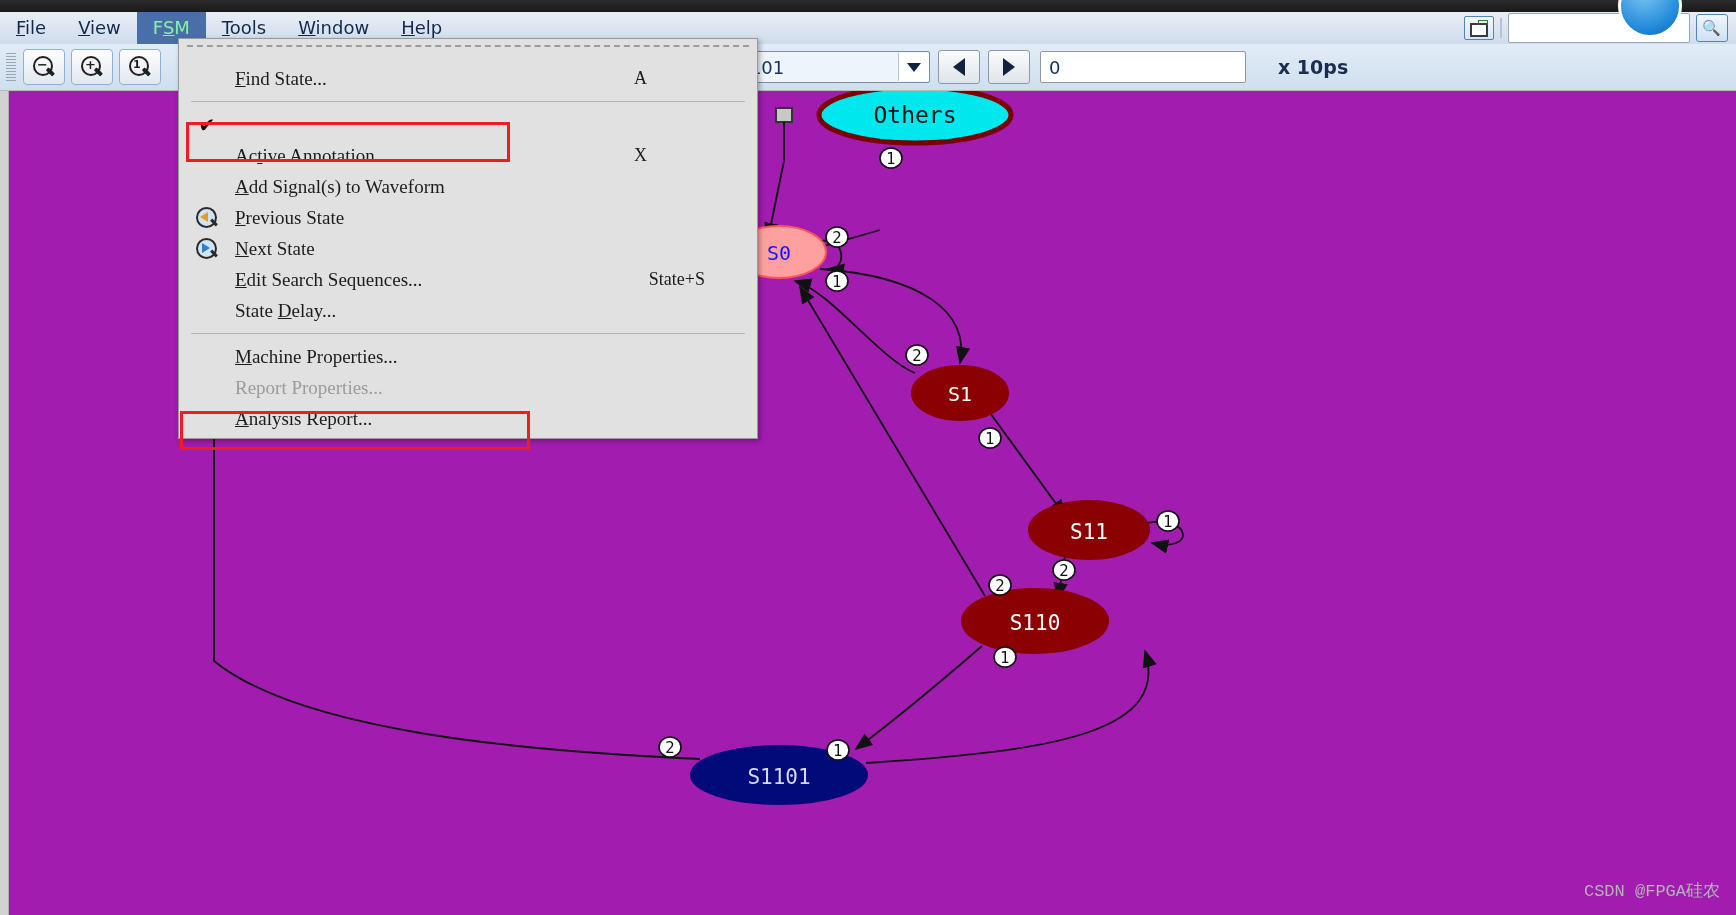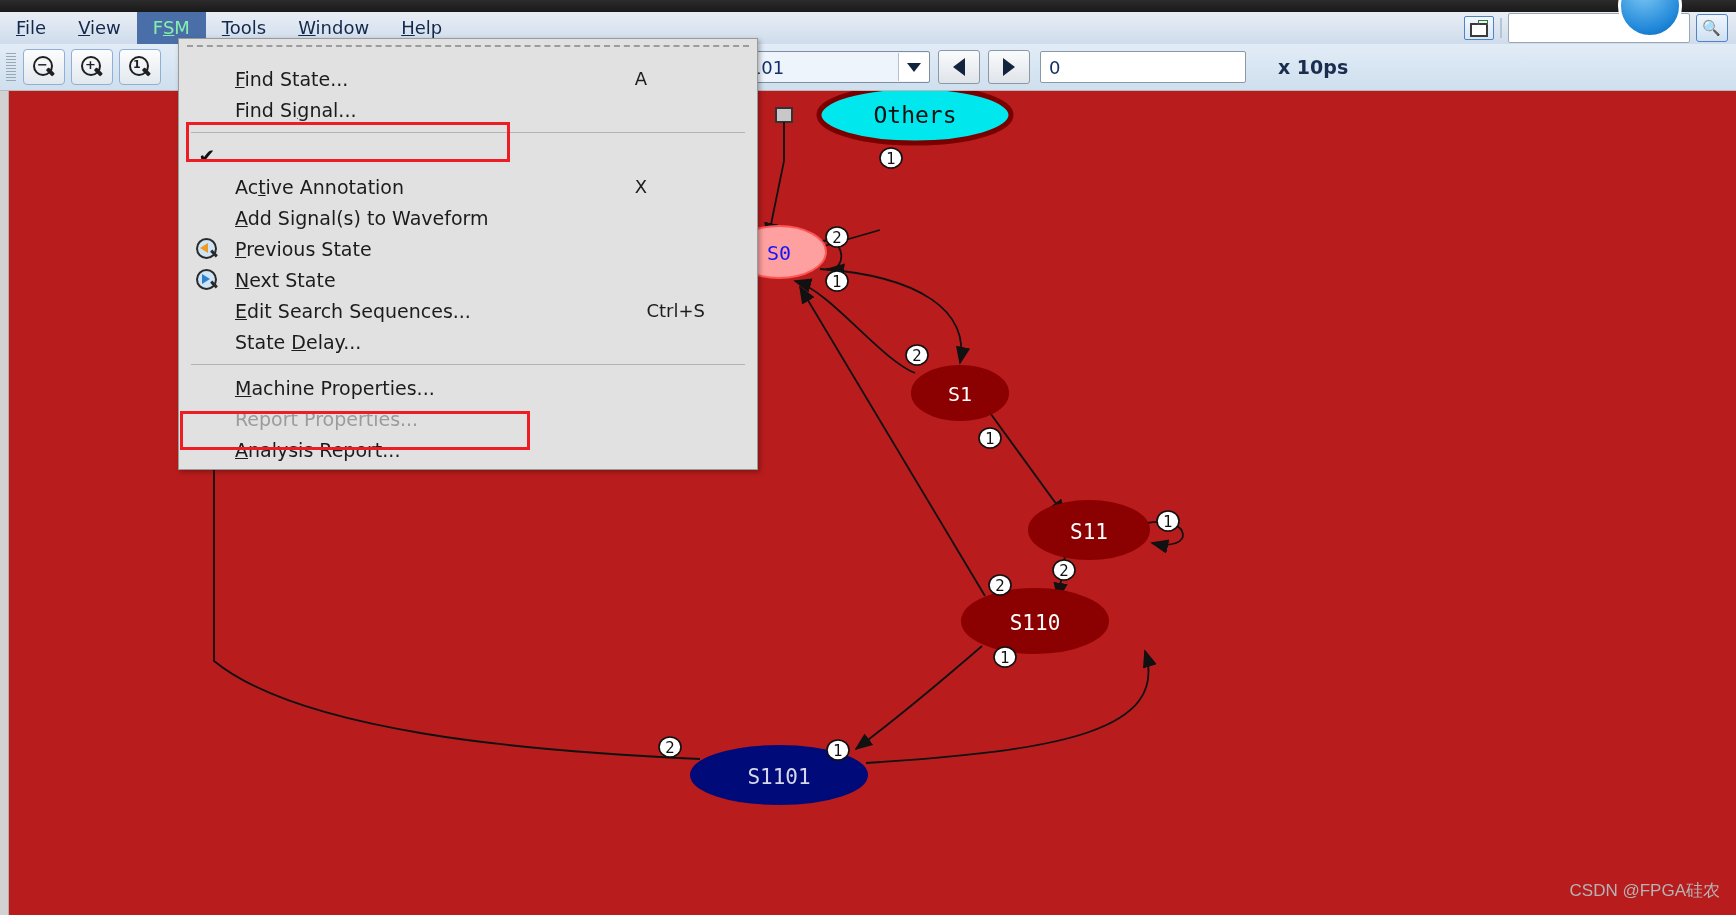--- a/index.html
+++ b/index.html
@@ -101,45 +101,45 @@
   .caret-right{width:0;height:0;border-top:9px solid transparent;border-bottom:9px solid transparent;border-left:12px solid #12243d;}
   .numfield{
     margin-left:10px;width:196px;height:30px;background:#ffffff;border:1px solid #8b98a6;border-radius:2px;
     display:flex;align-items:center;padding-left:8px;font-size:18px;color:#14306a;
   }
   .unit{margin-left:32px;font-size:19px;font-weight:bold;color:#1b2d4f;}
   .small-caret{margin-left:4px;width:0;height:0;border-left:6px solid transparent;border-right:6px solid transparent;border-top:8px solid #12243d;}
 
   
   .canvas{
-    position:absolute;left:0;top:90px;width:1736px;height:825px;background:#b91c1c;
+    position:absolute;left:0;top:90px;width:1736px;height:825px;background:#a21caf;
     border-top:1px solid #b9b9b9;
   }
   .leftrule{position:absolute;left:0;top:0;width:8px;height:825px;background:#d2d2d2;border-right:1px solid #b0b0b0;}
   svg.fsm{position:absolute;left:0;top:0;width:1736px;height:825px;}
 
   .watermark{
     position:absolute;right:16px;bottom:14px;font-size:17px;color:#b4b4b4;
-    font-family:Liberation Sans, sans-serif;
+    font-family:Liberation Mono, monospace;
   }
 
   
   .menu{
     position:absolute;left:178px;top:38px;width:578px;
     background:#e1e1e1;border:1px solid #9a9a9a;
     box-shadow:2px 2px 5px rgba(0,0,0,.30);
     padding:6px 0 4px 0;z-index:40;
   }
   .menu-tearoff{
     height:10px;margin:0 8px 6px 8px;
     border-top:2px dashed #9c9c9c;
   }
   .mrow{
     position:relative;height:31px;display:flex;align-items:center;
-    font-size:19px;color:#1c1c1c;white-space:nowrap;
+    font-size:19px;color:#1c1c1c;white-space:nowrap;font-family:Liberation Serif, serif;
   }
   .mrow .ic{width:56px;display:flex;align-items:center;justify-content:center;}
   .mrow .lbl{flex:1;}
   .mrow .acc{padding-right:110px;font-size:18px;color:#1c1c1c;}
   .mrow.disabled .lbl{color:#9b9b9b;}
   .mrow u{text-decoration:underline;}
   .msep{height:1px;background:#b4b4b4;margin:7px 12px 7px 12px;}
   .check{font-size:20px;color:#111;line-height:1;}
   .histicon{position:relative;width:24px;height:24px;}
   .histicon::before{content:"";position:absolute;left:1px;top:1px;width:17px;height:17px;
@@ -341,25 +341,20 @@
 
   <div class="menu">
     <div class="menu-tearoff"></div>
 
     <div class="mrow">
       <div class="ic"></div>
       <div class="lbl"><u>F</u>ind State...</div>
       <div class="acc">A</div>
     </div>
 
-    <div class="mrow">
-      <div class="ic"></div>
-      <div class="lbl">Find Si<u>g</u>nal...</div>
-      <div class="acc"></div>
-    </div>
 
     <div class="msep"></div>
 
     <div class="mrow">
       <div class="ic">
           <span class="check">✔</span>
         </div>
       <div class="acc"></div>
     </div>
 
@@ -391,21 +386,21 @@
             <i></i>
           </div>
       </div>
       <div class="lbl"><u>N</u>ext State</div>
       <div class="acc"></div>
     </div>
 
     <div class="mrow">
       <div class="ic"></div>
       <div class="lbl"><u>E</u>dit Search Sequences...</div>
-      <div class="acc" style="padding-right:52px">Ctrl+S</div>
+      <div class="acc" style="padding-right:52px">State+S</div>
     </div>
 
     <div class="mrow">
       <div class="ic"></div>
       <div class="lbl">State <u>D</u>elay...</div>
       <div class="acc"></div>
     </div>
 
     <div class="msep"></div>
 

